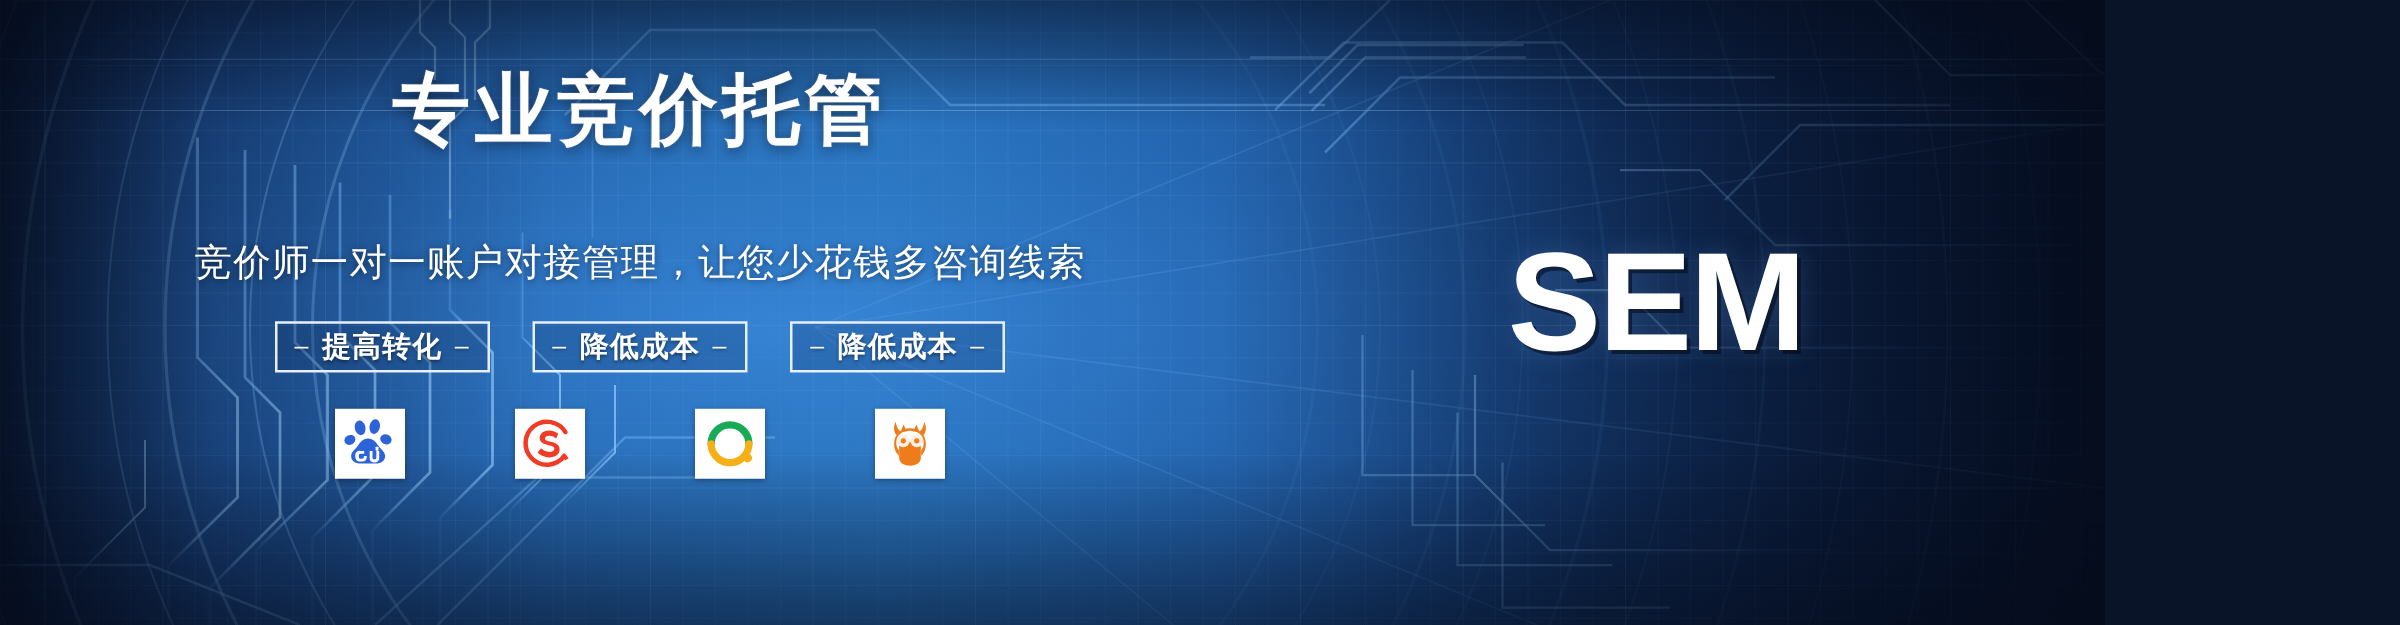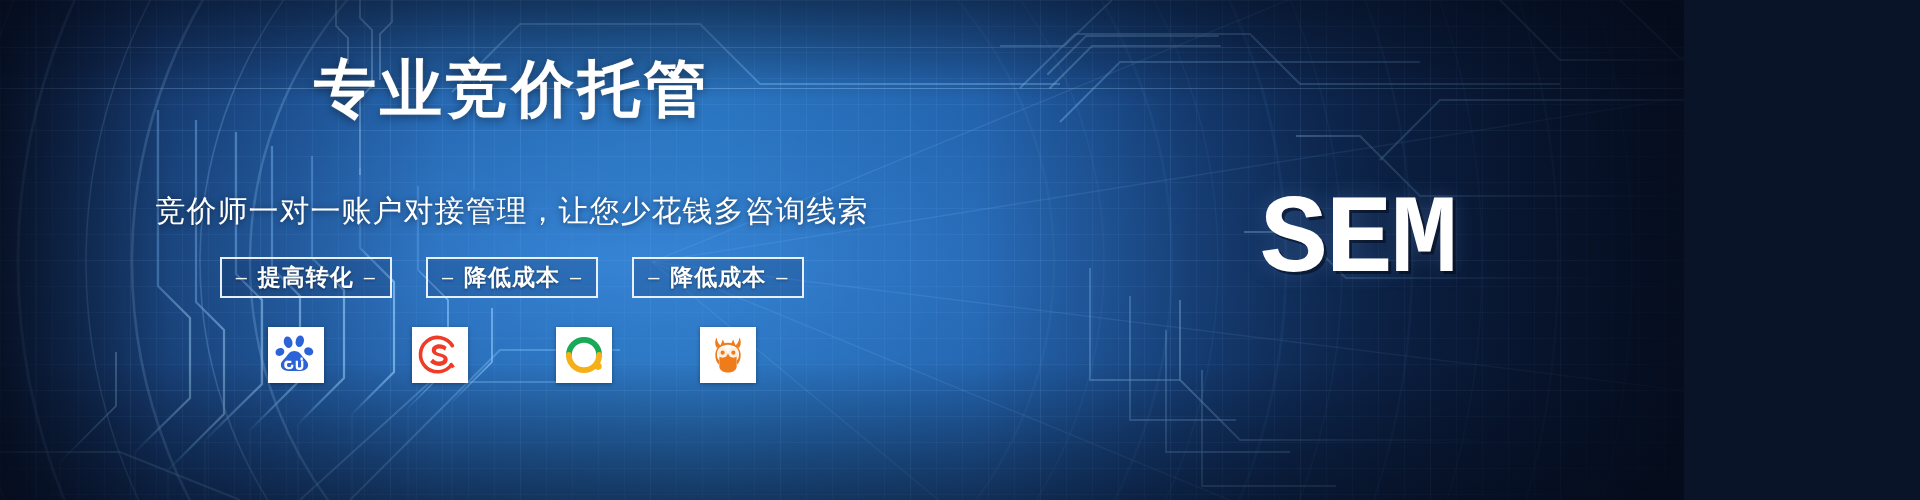--- a/index.html
+++ b/index.html
@@ -153,24 +153,24 @@
     background: #ffffff;
     display: flex;
     align-items: center;
     justify-content: center;
     box-shadow: 0 1px 4px rgba(0,0,0,.35);
   }
   .logo-tile svg { display: block; }
 
   #sem-wordmark {
     position: absolute;
-    right: 228px;
+    right: 241px;
     top: 186px;
     color: #ffffff;
-    font-family: Liberation Mono, monospace;
+    font-family: Liberation Sans, sans-serif;
     font-weight: 700;
     font-size: 112px;
     line-height: 1;
     letter-spacing: -2px;
     text-shadow: 3px 3px 0 rgba(2,8,22,.55), 0 0 22px rgba(130,180,255,.22);
   }
 </style>
 </head>
 <body>
 

